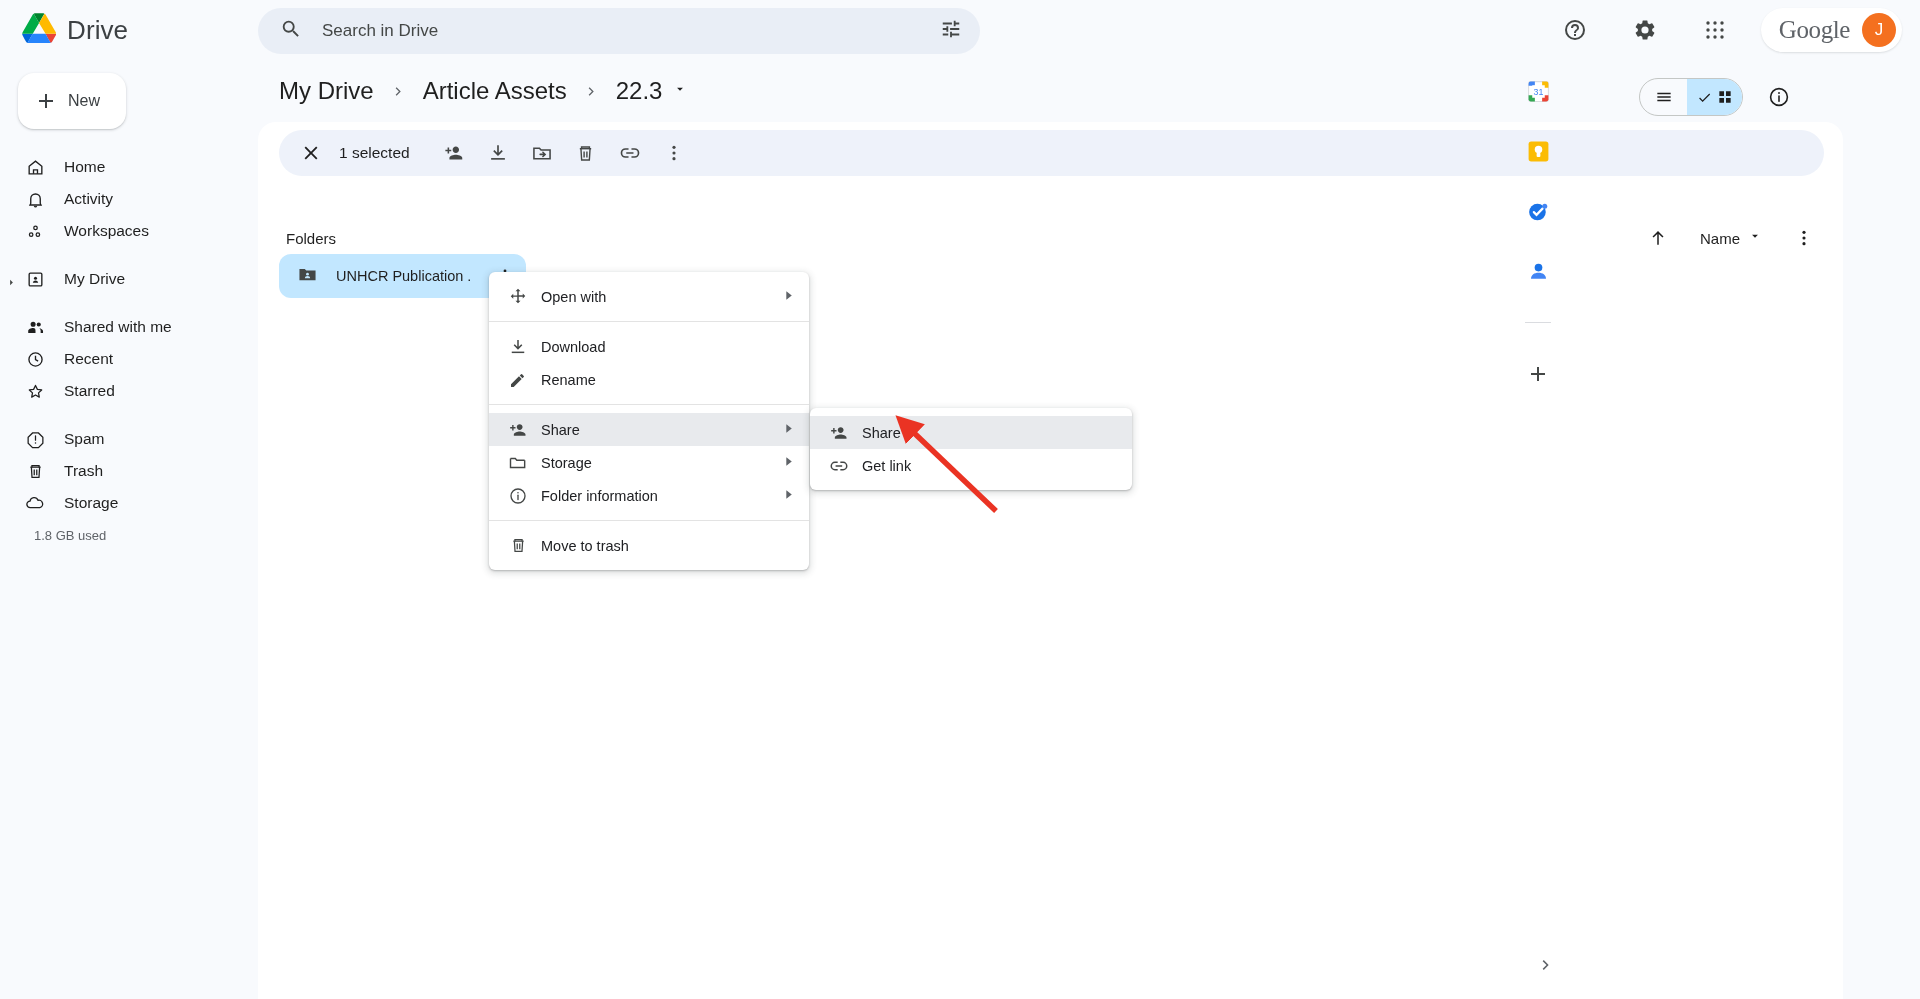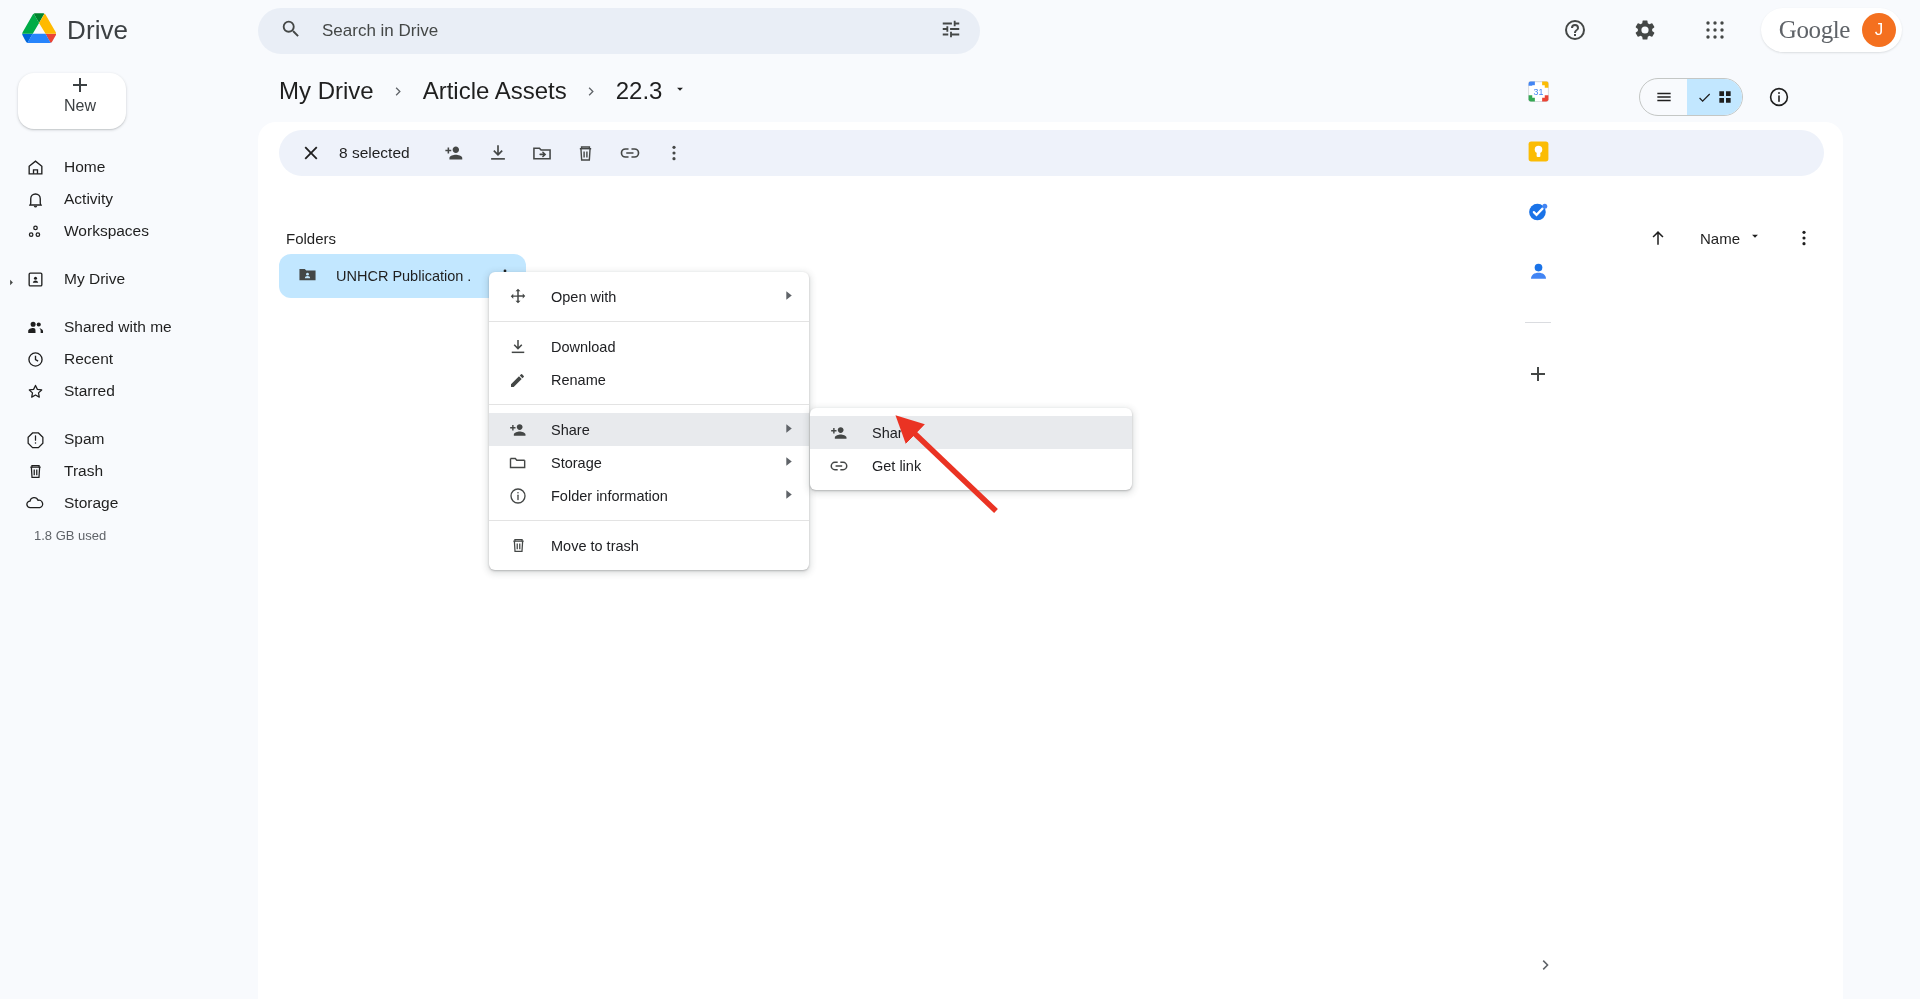--- a/index.html
+++ b/index.html
@@ -53,23 +53,22 @@
     display: flex; align-items: center; justify-content: center;
     font-size: 17px;
   }
 
   
   .sidebar { position: absolute; left: 0; top: 60px; width: 258px; height: 939px; }
   .new-btn {
     margin: 13px 0 0 18px; width: 108px; height: 56px;
     background: #fff; border-radius: 16px;
     box-shadow: 0 1px 3px rgba(60,64,67,.22), 0 1px 1px rgba(60,64,67,.1);
-    display: flex; align-items: center; gap: 0; padding-left: 16px;
+    display: flex; align-items: center; gap: 10px; padding-left: 16px;
     cursor: pointer;
-    flex-direction: column;
   }
   .new-label { font-size: 16px; color: #3c4043; }
   .nav { margin-top: 22px; }
   .nav-item {
     height: 32px; display: flex; align-items: center;
     padding-left: 24px; gap: 18px;
     border-radius: 0 16px 16px 0; margin-right: 14px;
     cursor: pointer; position: relative;
   }
   .nav-label { font-size: 15.5px; color: #1f1f1f; }
@@ -133,21 +132,21 @@
   .folder-kebab { width: 30px; height: 30px; display:flex; align-items:center; justify-content:center; border-radius: 50%; cursor: pointer; }
 
   
   .ctxmenu {
     position: absolute; left: 489px; top: 272px; width: 320px;
     background: #fff; border-radius: 6px;
     box-shadow: 0 2px 6px 2px rgba(60,64,67,.15), 0 1px 2px rgba(60,64,67,.3);
     padding: 8px 0; z-index: 40;
   }
   .ctx-item {
-    height: 33px; display: flex; align-items: center; gap: 22px;
+    height: 33px; display: flex; align-items: center; gap: 12px;
     padding: 0 14px 0 18px; cursor: pointer; position: relative;
   }
   .ctx-item.sel { background: #e8eaed; }
   .ctx-label { font-size: 14.5px; color: #202124; flex: 1; }
   .ctx-ico { width: 22px; display: flex; align-items: center; justify-content: center; }
   .ctx-sep { height: 1px; background: #e3e3e3; margin: 8px 0; }
 
   .submenu {
     position: absolute; left: 810px; top: 408px; width: 322px;
     background: #fff; border-radius: 6px;
@@ -403,21 +402,21 @@
     </div>
 
     <div class="content-card">
 
       <div class="seltoolbar">
         <div class="tb-btn">
           <svg width="22" height="22" viewBox="0 0 24 24" fill="#1f1f1f">
               <path d="M19 6.4L17.6 5 12 10.6 6.4 5 5 6.4 10.6 12 5 17.6 6.4 19 12 13.4 17.6 19 19 17.6 13.4 12z"></path>
             </svg>
         </div>
-        <span class="sel-count">8 selected</span>
+        <span class="sel-count">1 selected</span>
 
         <div class="tb-btn">
           <svg width="22" height="22" viewBox="0 0 24 24" fill="#444746">
               <path d="M14 12c1.9 0 3.5-1.6 3.5-3.5S15.9 5 14 5s-3.5 1.6-3.5 3.5S12.1 12 14 12m0 1.8c-2.3 0-7 1.2-7 3.5V19h14v-1.7c0-2.3-4.7-3.5-7-3.5"></path>
               <path d="M5 8.5H2.6v1.7H5v2.4h1.7v-2.4H9V8.5H6.7V6.1H5z"></path>
             </svg>
         </div>
         <div class="tb-btn">
           <svg width="22" height="22" viewBox="0 0 24 24" fill="#444746">
               <path d="M11.1 3.5h1.8v8.2l3-3 1.3 1.3-5.2 5.2-5.2-5.2 1.3-1.3 3 3z"></path>

